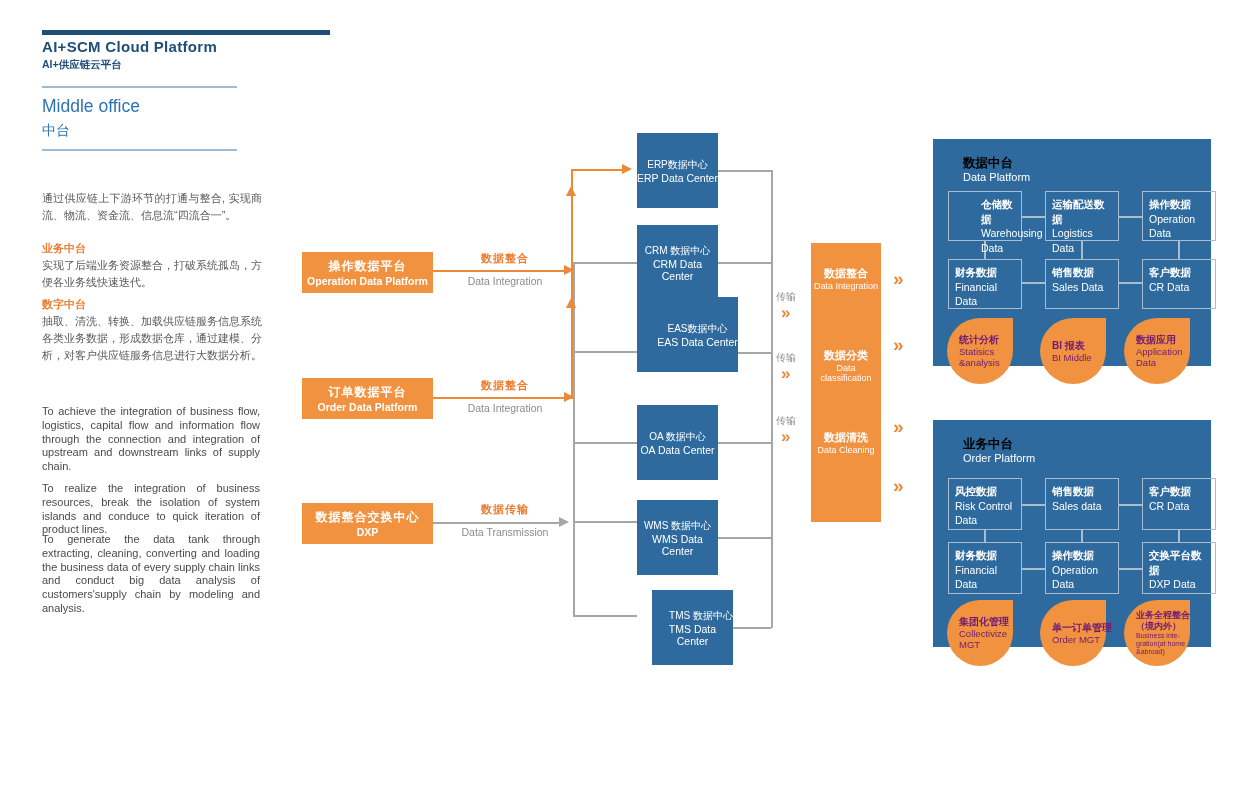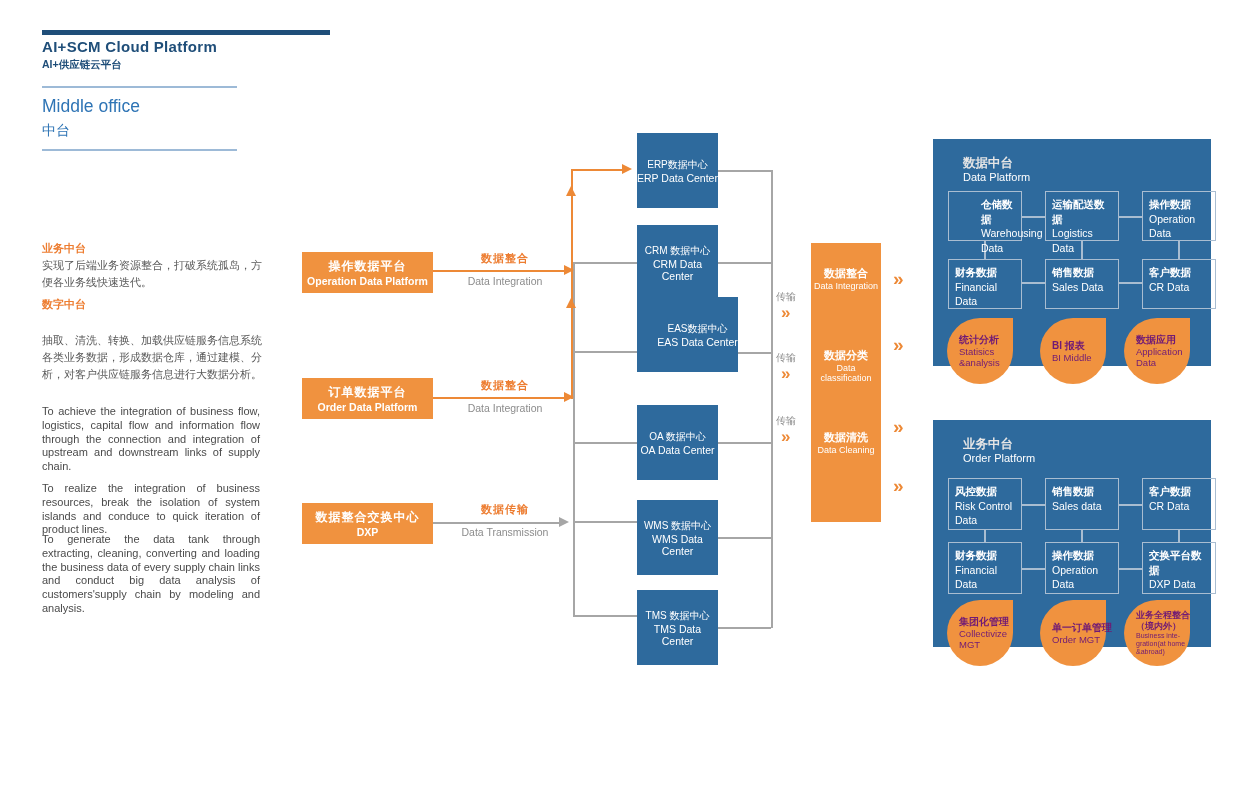--- a/index.html
+++ b/index.html
@@ -38,21 +38,21 @@
   
   .pipe{width:70px;height:279px;background:#F0923F;}
   .stage{width:70px;text-align:center;color:#fff;}
   .stage-zh{font-size:11px;font-weight:bold;}
   .stage-en{font-size:9px;}
   .transfer{color:#8C8C8C;font-size:10px;}
   .chev{color:#ED8936;font-size:17px;font-weight:bold;line-height:1;}
   .chev-big{color:#ED8936;font-size:19px;font-weight:bold;line-height:1;}
   
   .panel{width:278px;height:227px;background:#2E6A9D;}
-  .panel-title-zh{color:#e5e5e5;font-size:12.5px;font-weight:bold;}
+  .panel-title-zh{color:#000000;font-size:12.5px;font-weight:bold;}
   .panel-title-en{color:#fff;font-size:11px;}
   .pbox{width:74px;height:50px;border:1px solid #A9BDD1;color:#fff;padding:5px 4px 3px 6px;box-sizing:border-box;line-height:1.4;}
   .pbox .zh{font-size:10.5px;font-weight:bold;display:block;}
   .pbox .en{font-size:10.5px;display:block;}
   .pline{background:#A9BDD1;}
   
   .bubble{width:66px;height:66px;background:#F0923F;border-radius:50% 0 50% 50%;color:#701a75;
           display:flex;flex-direction:column;justify-content:center;padding-left:12px;box-sizing:border-box;z-index:3;}
   .bubble .zh{font-size:10px;font-weight:bold;white-space:nowrap;}
   .bubble .en{font-size:9.5px;line-height:1.15;}
@@ -65,24 +65,25 @@
 <div class="canvas">
 
   <div class="abs accent-bar" style="left:42px;top:30px;width:288px;height:5px;"></div>
   <div class="abs title" style="left:42px;top:38px;">AI+SCM Cloud Platform</div>
   <div class="abs subtitle" style="left:42px;top:58px;">AI+供应链云平台</div>
   <div class="abs divider" style="left:42px;top:86px;width:195px;"></div>
   <div class="abs section-en" style="left:42px;top:96px;">Middle office</div>
   <div class="abs section-zh" style="left:42px;top:122px;">中台</div>
   <div class="abs divider" style="left:42px;top:149px;width:195px;"></div>
 
+  <div class="abs para" style="left:42px;top:190px;">通过供应链上下游环节的打通与整合, 实现商流、物流、资金流、信息流“四流合一”。</div>
   <div class="abs o-head" style="left:42px;top:241px;">业务中台</div>
   <div class="abs para" style="left:42px;top:257px;">实现了后端业务资源整合，打破系统孤岛，方便各业务线快速迭代。</div>
   <div class="abs o-head" style="left:42px;top:297px;">数字中台</div>
-  <div class="abs para" style="left:42px;top:313px;margin-top:19px;">抽取、清洗、转换、加载供应链服务信息系统各类业务数据，形成数据仓库，通过建模、分析，对客户供应链服务信息进行大数据分析。</div>
+  <div class="abs para" style="left:42px;top:313px;">抽取、清洗、转换、加载供应链服务信息系统各类业务数据，形成数据仓库，通过建模、分析，对客户供应链服务信息进行大数据分析。</div>
   <div class="abs para-en" style="left:42px;top:405px;">To achieve the integration of business flow, logistics, capital flow and information flow through the connection and integration of upstream and downstream  links of supply chain.</div>
   <div class="abs para-en" style="left:42px;top:482px;">To realize the integration of business resources, break the isolation of system islands and conduce to quick iteration of product lines.</div>
   <div class="abs para-en" style="left:42px;top:533px;">To generate the data tank through extracting, cleaning, converting and loading the business data of every supply chain links and conduct big  data analysis of customers'supply chain by modeling and analysis.</div>
 
   <div class="abs gline" style="left:573px;top:262px;width:1.5px;height:355px;"></div>
   <div class="abs gline" style="left:574px;top:262px;width:63px;height:1.5px;"></div>
   <div class="abs gline" style="left:574px;top:351px;width:63px;height:1.5px;"></div>
   <div class="abs gline" style="left:574px;top:442px;width:63px;height:1.5px;"></div>
   <div class="abs gline" style="left:574px;top:521px;width:63px;height:1.5px;"></div>
   <div class="abs gline" style="left:574px;top:615px;width:63px;height:1.5px;"></div>
@@ -141,21 +142,21 @@
     <span class="dc-en">EAS Data Center</span>
   </div>
   <div class="abs dc-box" style="left:637px;top:405px;">
     <span class="dc-zh">OA 数据中心</span>
     <span class="dc-en">OA Data Center</span>
   </div>
   <div class="abs dc-box" style="left:637px;top:500px;">
     <span class="dc-zh">WMS 数据中心</span>
     <span class="dc-en">WMS Data Center</span>
   </div>
-  <div class="abs dc-box" style="left:637px;top:590px;">
+  <div class="abs dc-box" style="left:652px;top:590px;align-items:flex-end;">
     <span class="dc-zh">TMS 数据中心</span>
     <span class="dc-en">TMS Data Center</span>
   </div>
 
   <div class="abs transfer" style="left:776px;top:290px;">传输</div>
   <div class="abs chev" style="left:781px;top:304px;">»</div>
   <div class="abs transfer" style="left:776px;top:351px;">传输</div>
   <div class="abs chev" style="left:781px;top:365px;">»</div>
   <div class="abs transfer" style="left:776px;top:414px;">传输</div>
   <div class="abs chev" style="left:781px;top:428px;">»</div>

